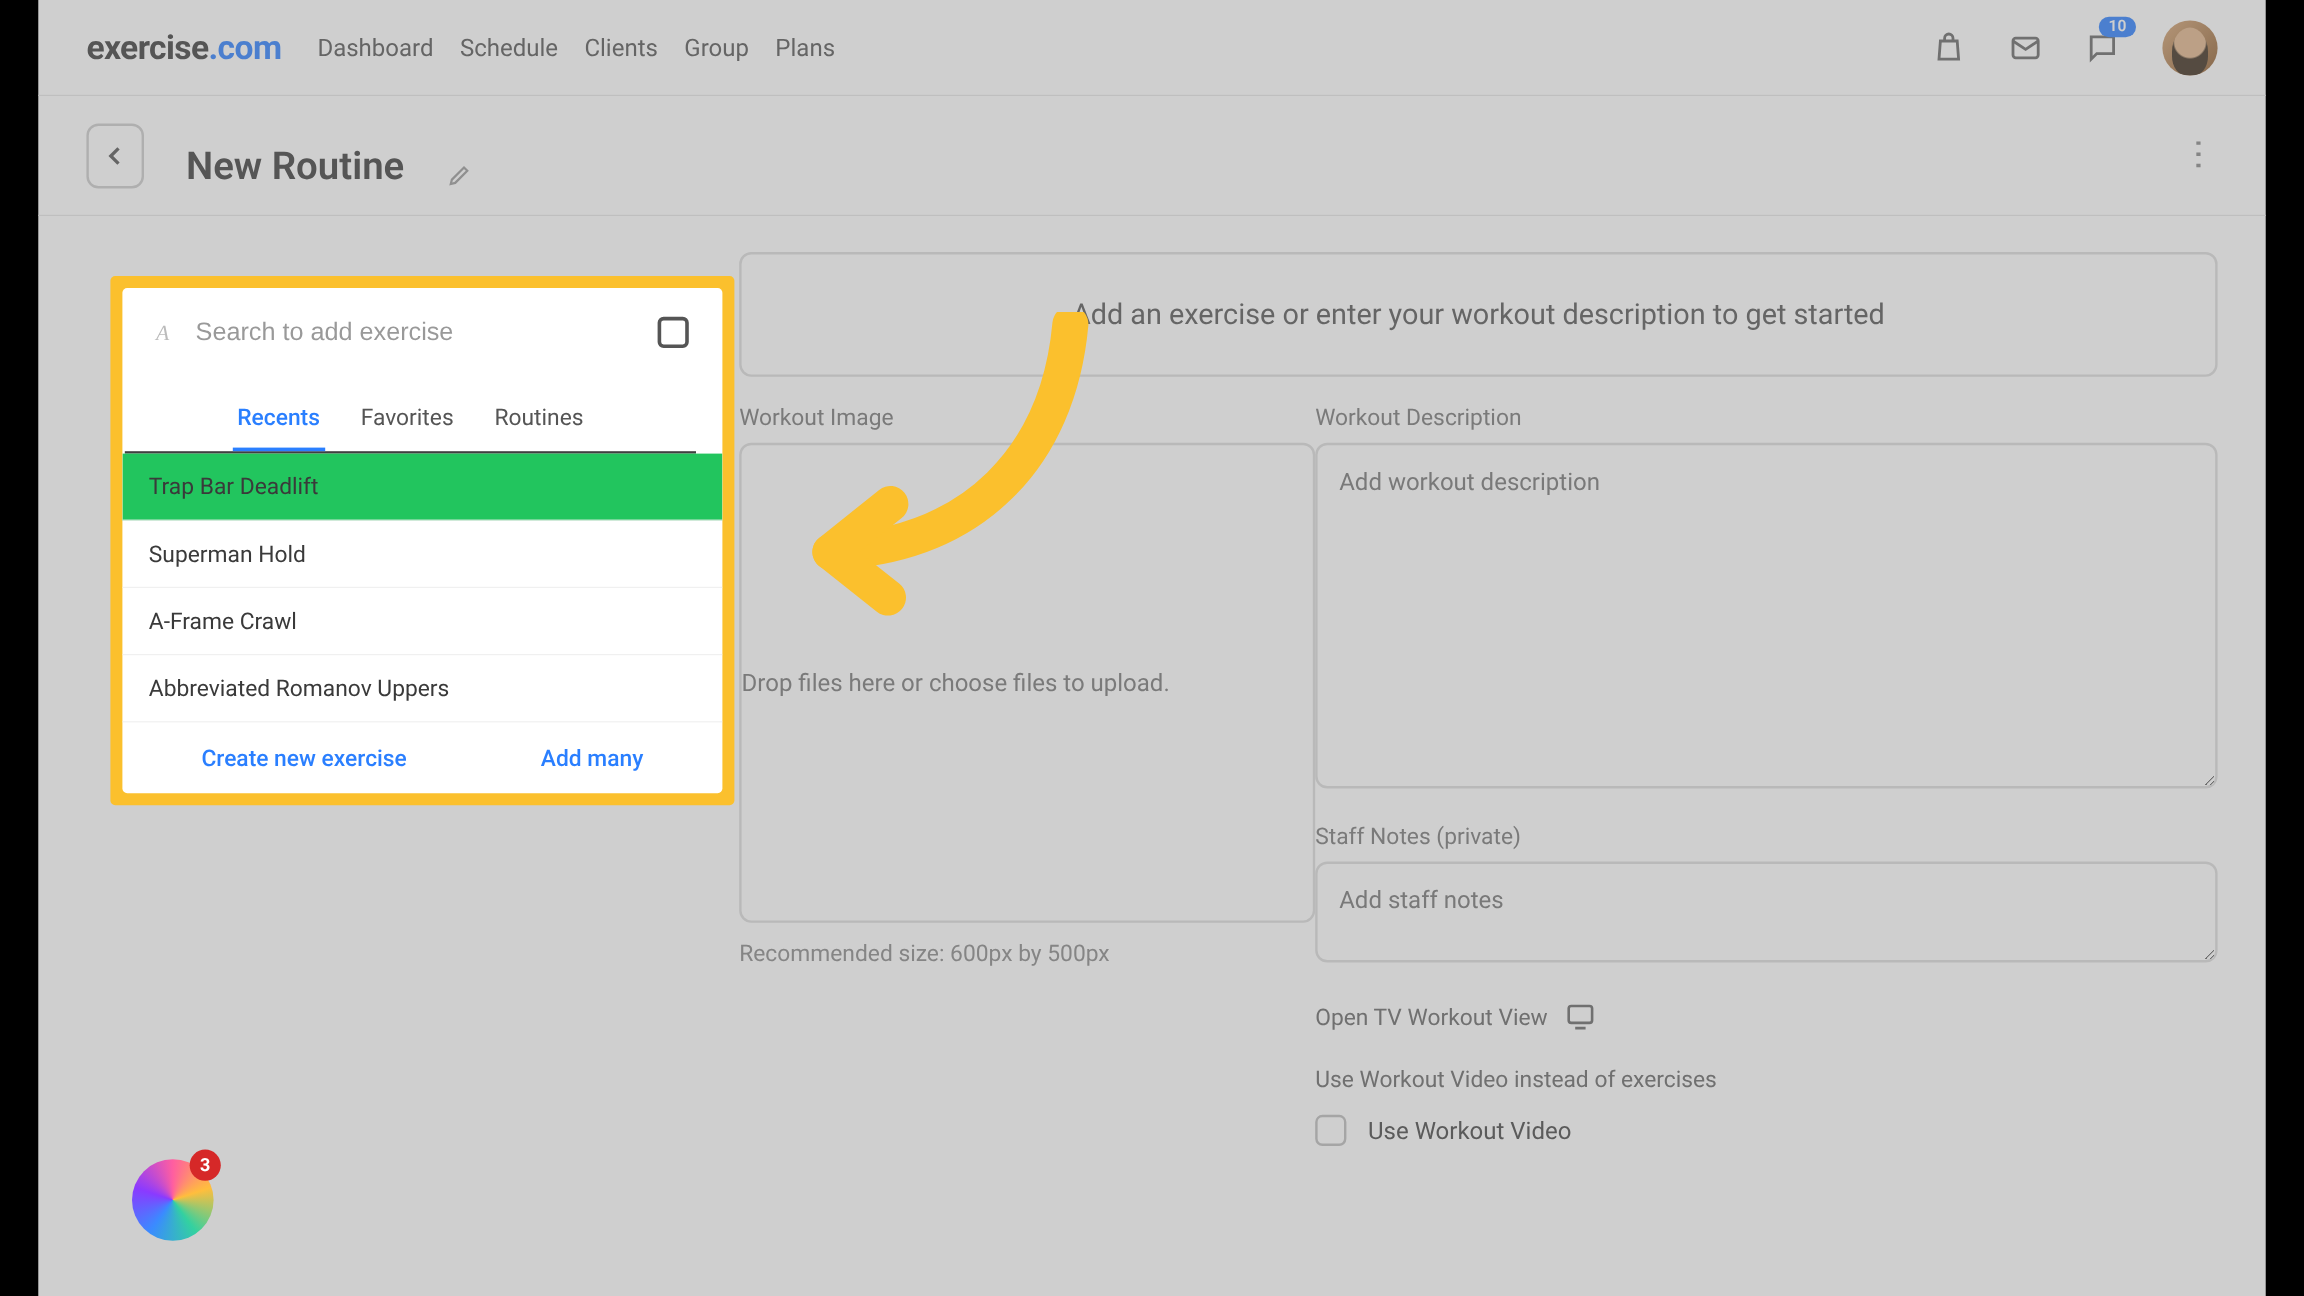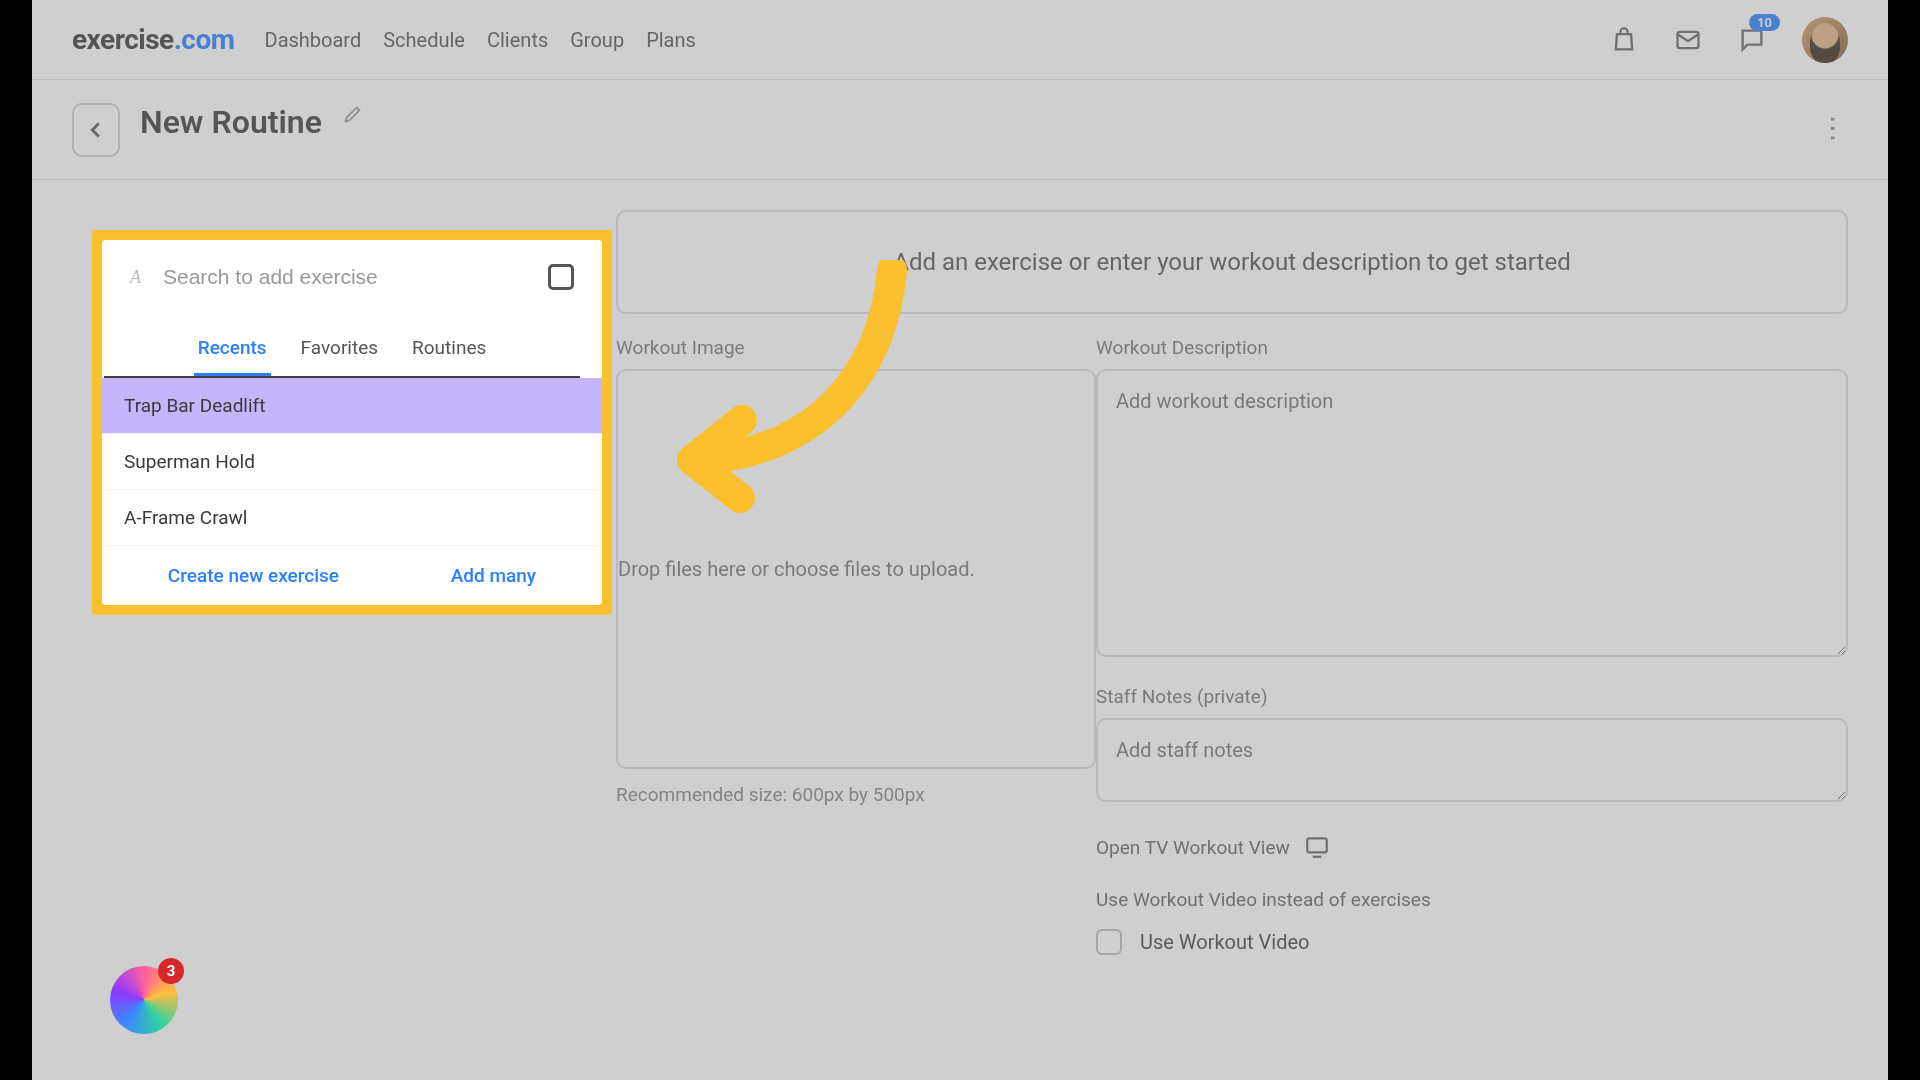--- a/index.html
+++ b/index.html
@@ -10,21 +10,21 @@
   .logo { font-weight:700; font-size:28px; color:#3a3a3a; letter-spacing:-0.5px }
   .logo .blue { color:#2a7fff }
   .mainnav { display:flex; gap:22px }
   .mainnav a { color:#555; font-size:20px; text-decoration:none; cursor:pointer }
   .topicons { display:flex; align-items:center; gap:36px }
   .topicon { width:28px; height:28px; color:#666; position:relative; cursor:pointer }
   .badge { position:absolute; top:-12px; right:-14px; background:#2a7fff; color:#fff; font-size:13px; font-weight:600; border-radius:10px; padding:1px 8px }
   .avatar { width:46px; height:46px; border-radius:50%; background:linear-gradient(135deg,#d4a373,#8b5a2b); cursor:pointer; overflow:hidden; position:relative }
   .avatar::after{ content:""; position:absolute; inset:6px 8px 0 8px; border-radius:50% 50% 40% 40%; background:radial-gradient(circle at 50% 30%, #e0b48a 0 40%, #3a2a1a 45% 100%) }
   .subbar { height:100px; border-bottom:1px solid #e5e5e5; display:flex; align-items:center; padding:0 40px; justify-content:space-between }
-  .subleft { display:flex; align-items:flex-start; gap:20px }
+  .subleft { display:flex; align-items:flex-end; gap:35px }
   .backbtn { width:48px; height:54px; border:2px solid #ccc; border-radius:10px; display:flex; align-items:center; justify-content:center; cursor:pointer; color:#555 }
   .pgtitle { font-size:32px; font-weight:600; color:#3a3a3a }
   .editpencil { color:#999; cursor:pointer }
   .kebab { color:#888; cursor:pointer; font-size:28px; letter-spacing:2px; transform:rotate(90deg) }
   .content { position:relative; padding:30px 40px; display:flex; gap:22px; align-items:flex-start }
   .leftcol { width:522px; flex-shrink:0 }
   .rightcol { flex:1 }
   .bigcard { border:2px solid #dcdcdc; border-radius:10px; padding:36px; text-align:center; color:#555; font-size:24px; margin-bottom:22px }
   .twocol { display:flex; }
   .fieldlabel { font-size:19px; color:#777; margin-bottom:10px }
@@ -46,21 +46,21 @@
   .searchrow { display:flex; align-items:center; padding:24px 28px 24px 28px; gap:22px }
   .searchglyph { color:#bbb; font-size:18px; font-family:serif; font-style:italic }
   .searchin { flex:1; border:none; outline:none; font-size:21px; color:#333 }
   .searchin::placeholder { color:#999 }
   .sqicon { width:26px; height:26px; border:3px solid #555; border-radius:5px; cursor:pointer }
   .tabsrow { display:flex; gap:26px; padding:0 28px; border-bottom:2px solid #404040; margin:8px 22px 0 2px; justify-content:center }
   .tab { padding:14px 4px 14px 4px; font-size:19px; color:#555; cursor:pointer; border-bottom:3px solid transparent }
   .tab.active { color:#2a7fff; border-bottom-color:#2a7fff; font-weight:500 }
   .exlist { }
   .exitem { padding:16px 22px; font-size:19px; color:#3a3a3a; cursor:pointer; border-bottom:1px solid #f0f0f0 }
-  .exitem.sel { background:#c4b5fd }
+  .exitem.sel { background:#22c55e }
   .popfoot { display:flex; justify-content:space-around; padding:18px 10px }
   .popfoot a { color:#2a7fff; font-size:19px; font-weight:500; cursor:pointer }
   
   .arrow { position:absolute; left:600px; top:260px; z-index:6; pointer-events:none }
   
   .helpbubble { position:absolute; left:78px; bottom:46px; width:68px; height:68px; border-radius:50%; background:conic-gradient(#ff5ea0,#ffbe3d,#33d1a0,#3a8bff,#8a3aff,#ff5ea0); z-index:4; cursor:pointer }
   .helpbubble .mini { position:absolute; top:-8px; right:-6px; width:26px; height:26px; border-radius:50%; background:#d62828; color:#fff; font-size:15px; font-weight:700; display:flex; align-items:center; justify-content:center }
   svg { display:block }
 </style>
 </head>
@@ -168,20 +168,21 @@
       </div>
       <div class="tabsrow">
         <div class="tab active">Recents</div>
         <div class="tab">Favorites</div>
         <div class="tab">Routines</div>
       </div>
       <div class="exlist">
         <div class="exitem sel">Trap Bar Deadlift</div>
         <div class="exitem">Superman Hold</div>
         <div class="exitem">A-Frame Crawl</div>
+        <div class="exitem">Abbreviated Romanov Uppers</div>
       </div>
       <div class="popfoot">
         <a>Create new exercise</a>
         <a>Add many</a>
       </div>
     </div>
   </div>
 
   <svg class="arrow" width="300" height="260" viewBox="0 0 300 260">
     <path d="M260 10 C 250 120, 180 195, 60 200" stroke="#fbc02d" stroke-width="30" fill="none" stroke-linecap="round"></path>

